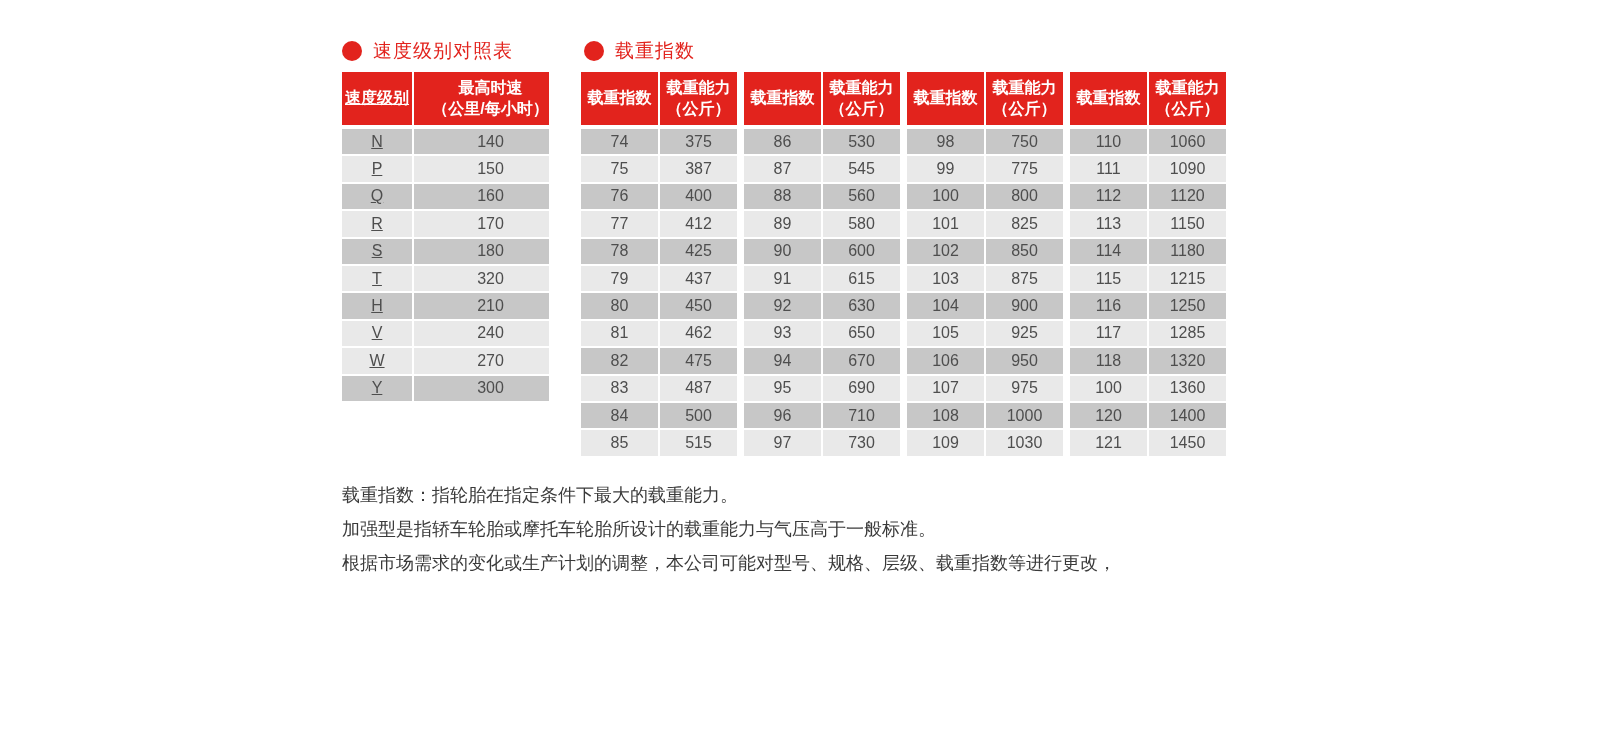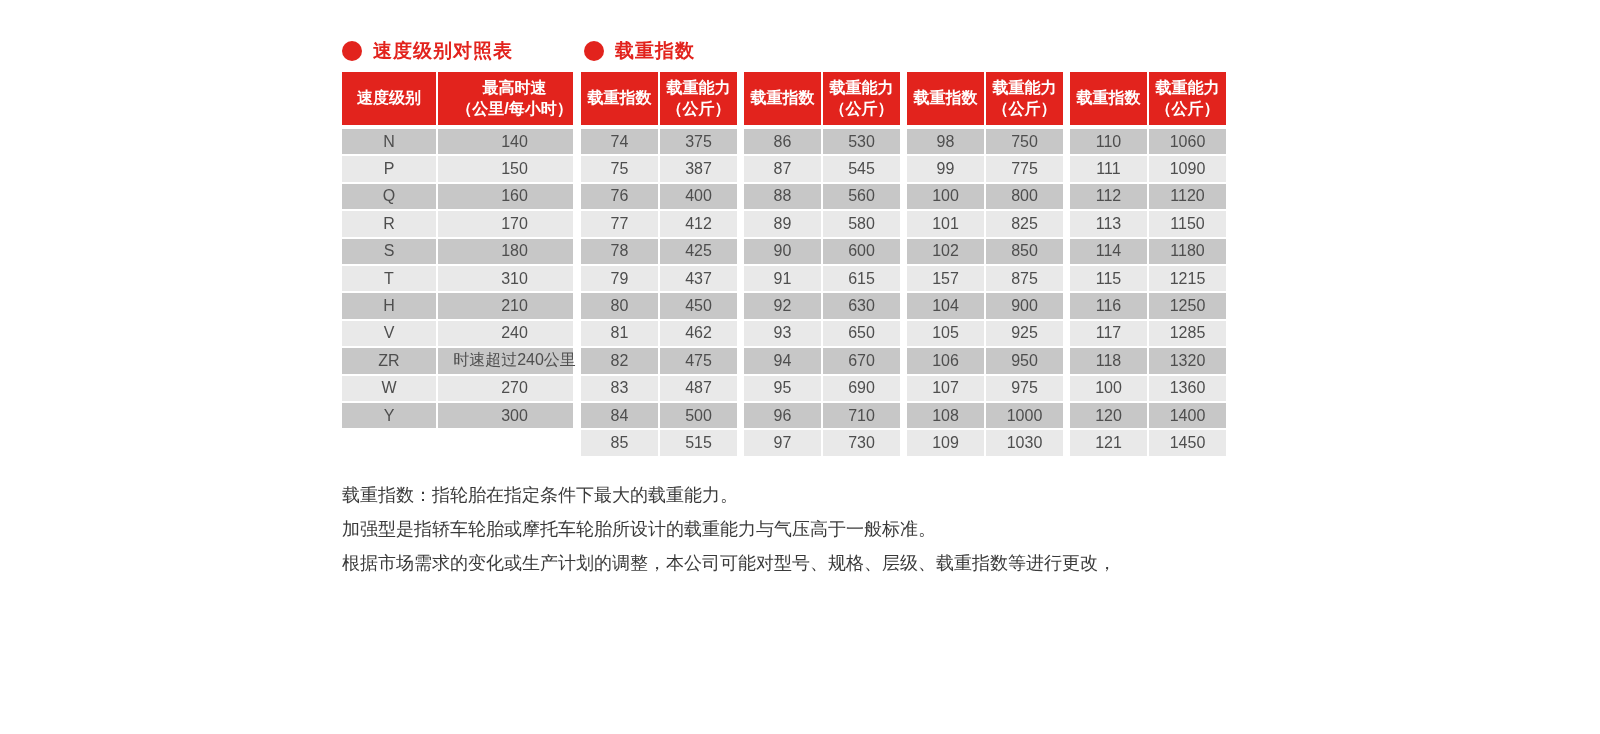--- a/index.html
+++ b/index.html
@@ -6,38 +6,38 @@
     --red:#e2231d; --row-dark:#c7c7c7; --row-light:#e9e9e9;
     --cell-text:#4e4e4e; --note-text:#3a3a3a;
   }
   html,body{margin:0;padding:0;background:#fff;}
   .canvas{
     position:relative;width:1600px;height:734px;background:#ffffff;
     font-family:"Liberation Sans","DejaVu Sans",sans-serif;overflow:hidden;
   }
   .table-title{
     position:absolute;display:flex;align-items:center;gap:11px;
-    font-size:19px;font-weight:700;color:var(--red);letter-spacing:1px;
+    font-size:19px;font-weight:400;color:var(--red);letter-spacing:1px;
   }
   .dot{width:20px;height:20px;border-radius:50%;background:var(--red);flex:0 0 auto;}
   .tbl{position:absolute;}
   .header-row{display:flex;gap:2px;margin-bottom:4px;}
   .hcell{
     background:var(--red);color:#ffffff;font-weight:700;font-size:16px;height:53px;
     display:flex;flex-direction:column;align-items:center;justify-content:center;
     text-align:center;line-height:1.3;box-sizing:border-box;
   }
   .row{display:flex;gap:2px;margin-bottom:2px;}
   .cell{
     height:25.4px;display:flex;align-items:center;justify-content:center;
     font-size:16px;color:var(--cell-text);box-sizing:border-box;white-space:nowrap;
   }
   .row.dark .cell{background:var(--row-dark);}
   .row.light .cell{background:var(--row-light);}
-  .w-speed{width:94px;}
+  .w-speed{width:70px;text-decoration:underline;}
   .w-max{width:135px;padding-left:18px;}
   .w-load{width:77px;}
   .load-groups{display:flex;gap:7px;}
   .notes{
     position:absolute;left:342px;top:478px;width:820px;
     font-size:18px;line-height:34px;color:var(--note-text);
   }
   .note-line{white-space:nowrap;}
 </style>
 </head>
@@ -76,33 +76,29 @@
         <div class="row light">
           <div class="cell w-speed">R</div>
           <div class="cell w-max">170</div>
         </div>
         <div class="row dark">
           <div class="cell w-speed">S</div>
           <div class="cell w-max">180</div>
         </div>
         <div class="row light">
           <div class="cell w-speed">T</div>
-          <div class="cell w-max">310</div>
+          <div class="cell w-max">320</div>
         </div>
         <div class="row dark">
           <div class="cell w-speed">H</div>
           <div class="cell w-max">210</div>
         </div>
         <div class="row light">
           <div class="cell w-speed">V</div>
           <div class="cell w-max">240</div>
-        </div>
-        <div class="row dark">
-          <div class="cell w-speed">ZR</div>
-          <div class="cell w-max">时速超过240公里</div>
         </div>
         <div class="row light">
           <div class="cell w-speed">W</div>
           <div class="cell w-max">270</div>
         </div>
         <div class="row dark">
           <div class="cell w-speed">Y</div>
           <div class="cell w-max">300</div>
         </div>
       </div>
@@ -256,21 +252,21 @@
         </div>
         <div class="row light">
           <div class="cell w-load">101</div>
           <div class="cell w-load">825</div>
         </div>
         <div class="row dark">
           <div class="cell w-load">102</div>
           <div class="cell w-load">850</div>
         </div>
         <div class="row light">
-          <div class="cell w-load">157</div>
+          <div class="cell w-load">103</div>
           <div class="cell w-load">875</div>
         </div>
         <div class="row dark">
           <div class="cell w-load">104</div>
           <div class="cell w-load">900</div>
         </div>
         <div class="row light">
           <div class="cell w-load">105</div>
           <div class="cell w-load">925</div>
         </div>

